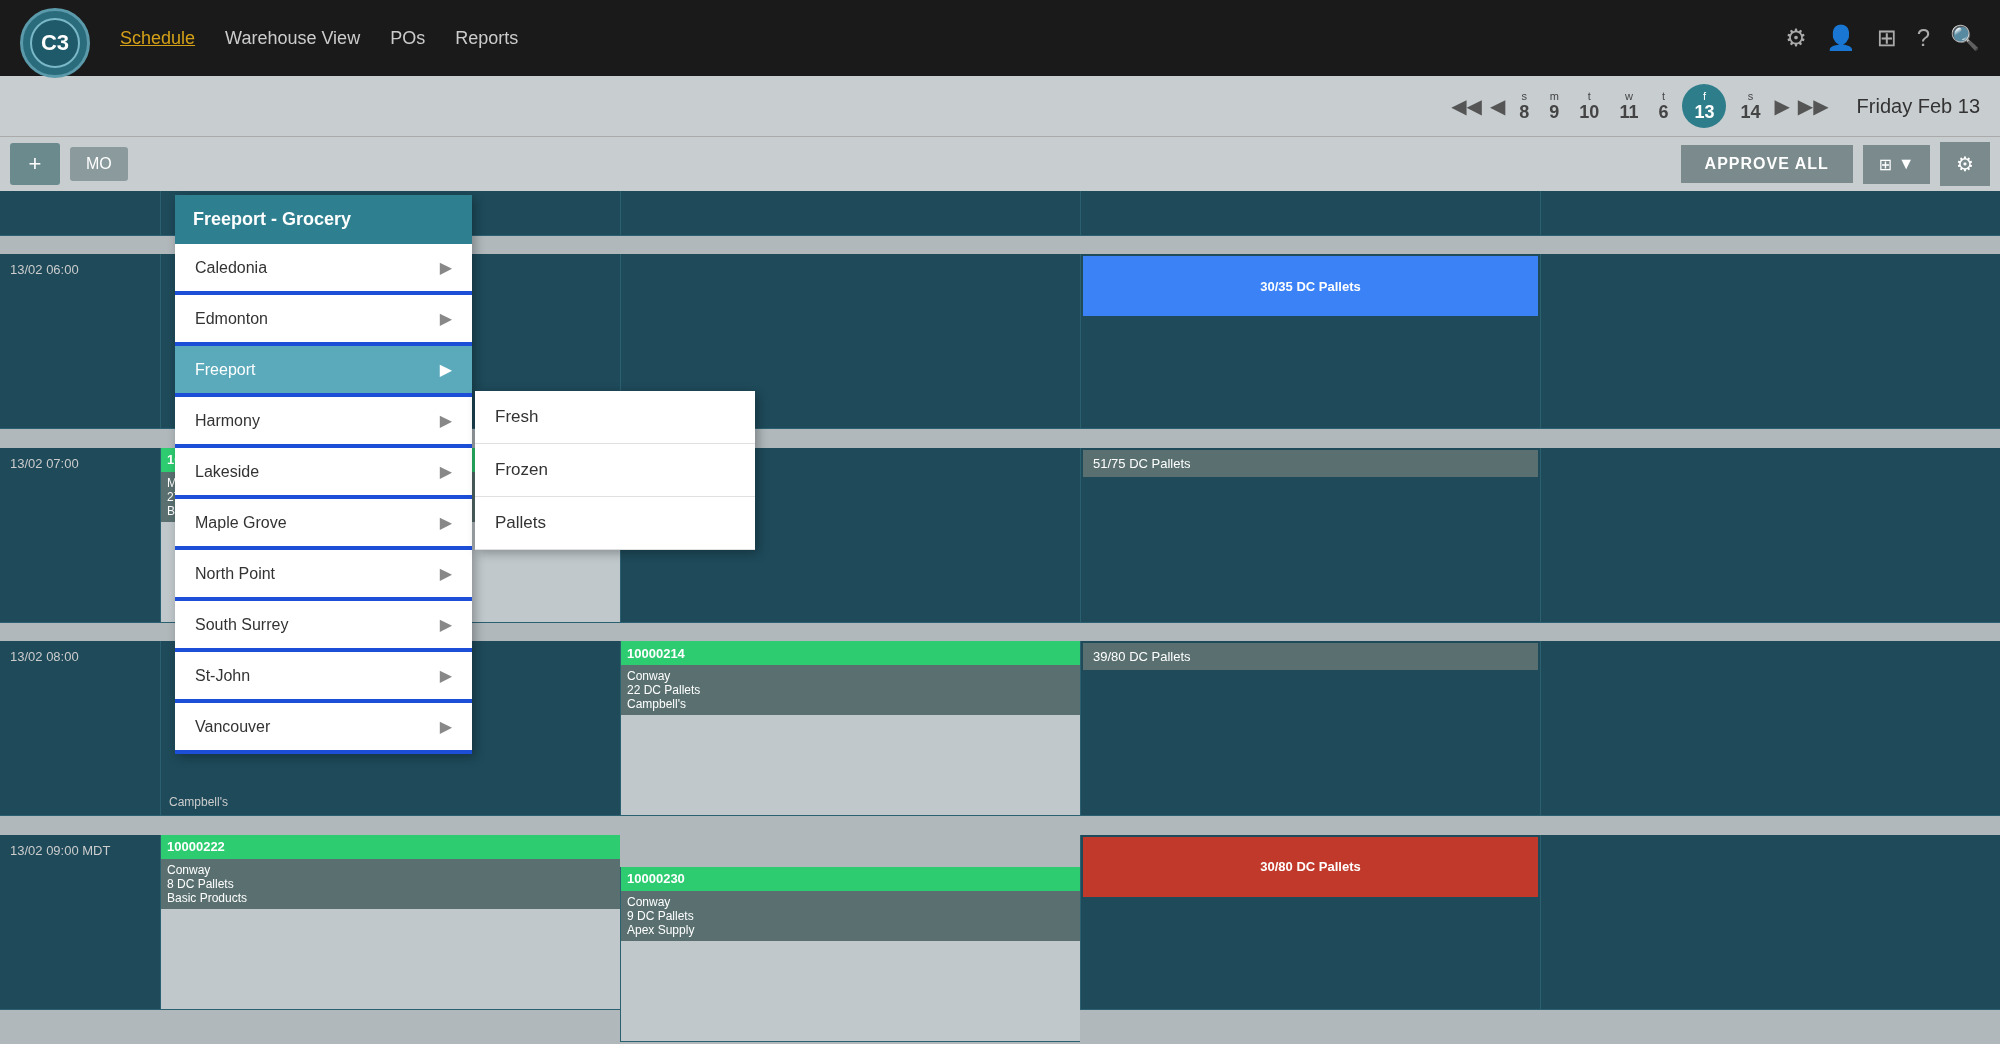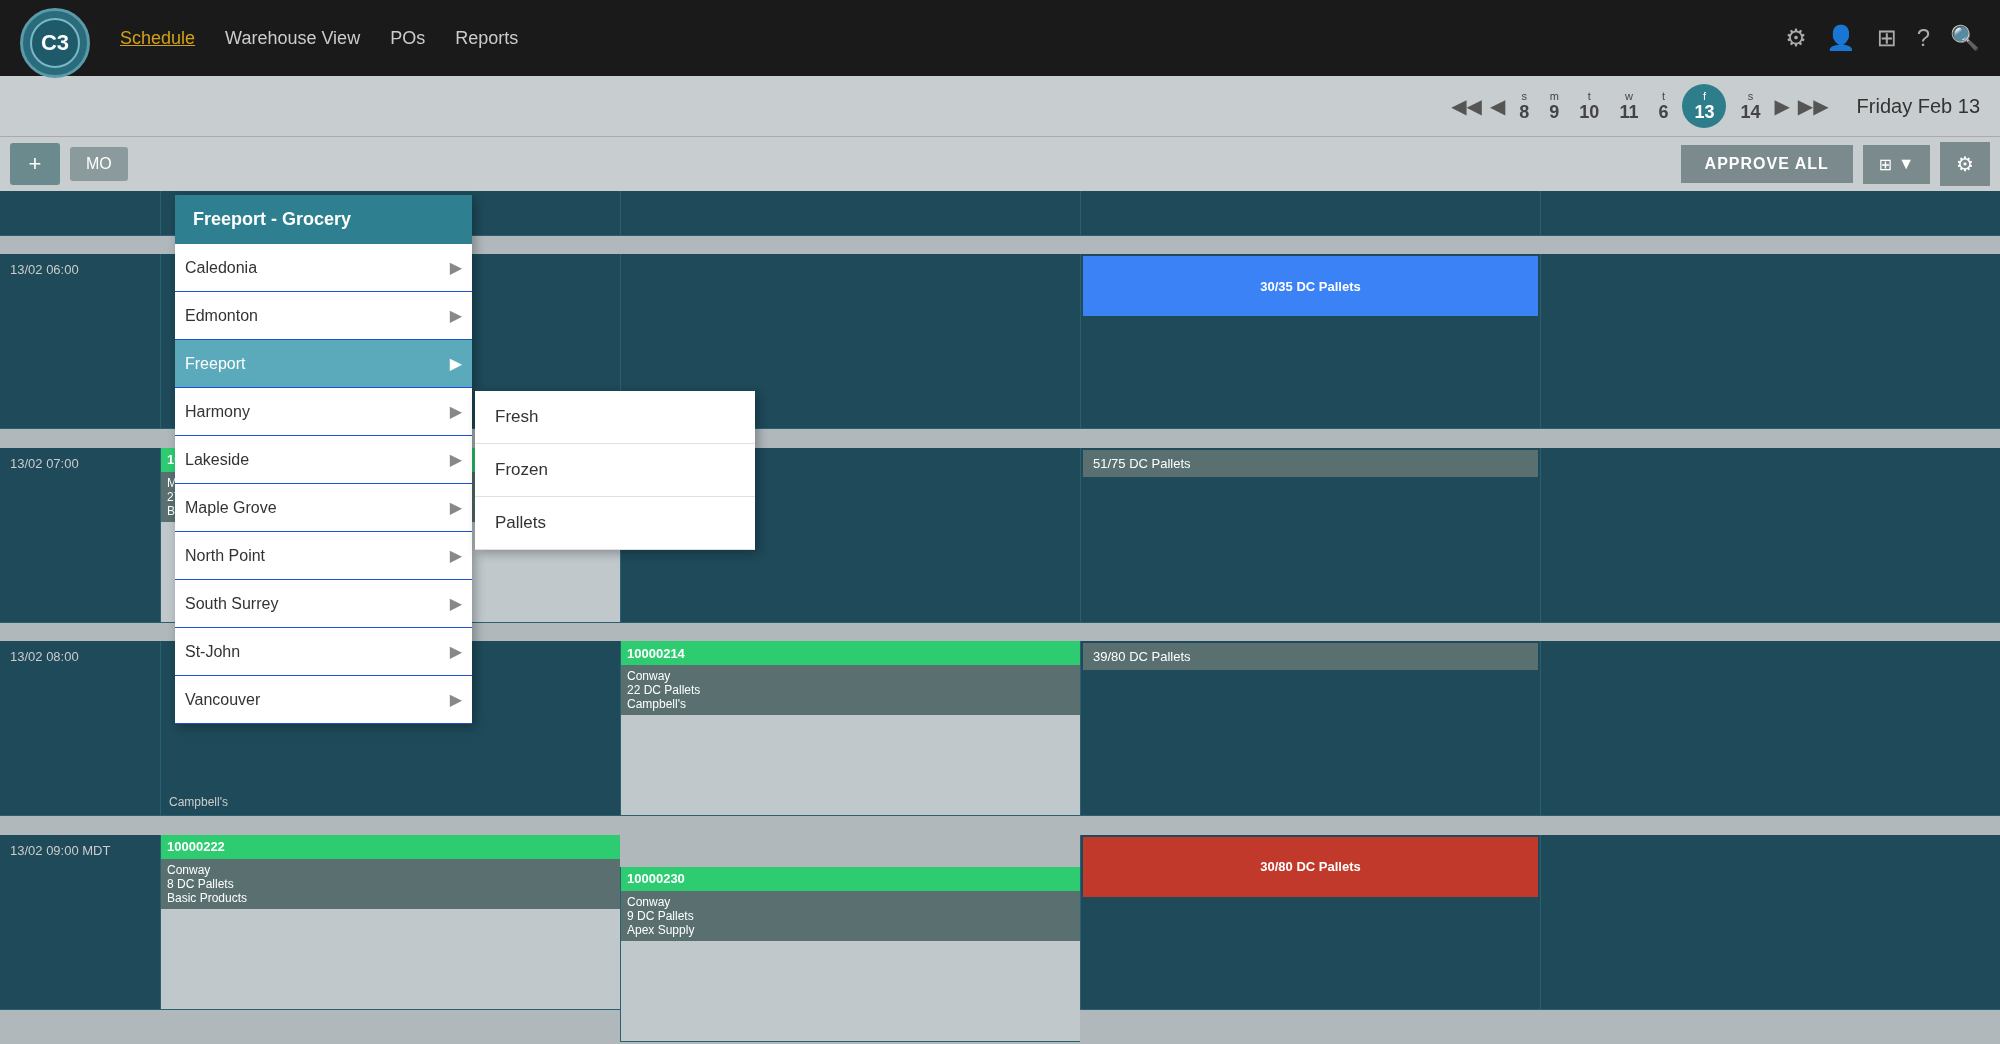--- a/index.html
+++ b/index.html
@@ -163,24 +163,24 @@
       z-index: 100;
     }
     .menu-header {
       background: #2e8090;
       color: white;
       padding: 14px 18px;
       font-size: 18px;
       font-weight: bold;
     }
     .menu-item {
-      padding: 14px 10px;
+      padding: 14px 20px;
       font-size: 16px;
       color: #333;
-      border-bottom: 1px solid #1d4ed8;
+      border-bottom: 4px solid #1d4ed8;
       cursor: pointer;
       display: flex;
       align-items: center;
       justify-content: space-between;
       background: white;
     }
     .menu-item.selected { background: #5aaabb; color: white; }
     .menu-arrow { color: #888; }
     .menu-item.selected .menu-arrow { color: white; }
 

